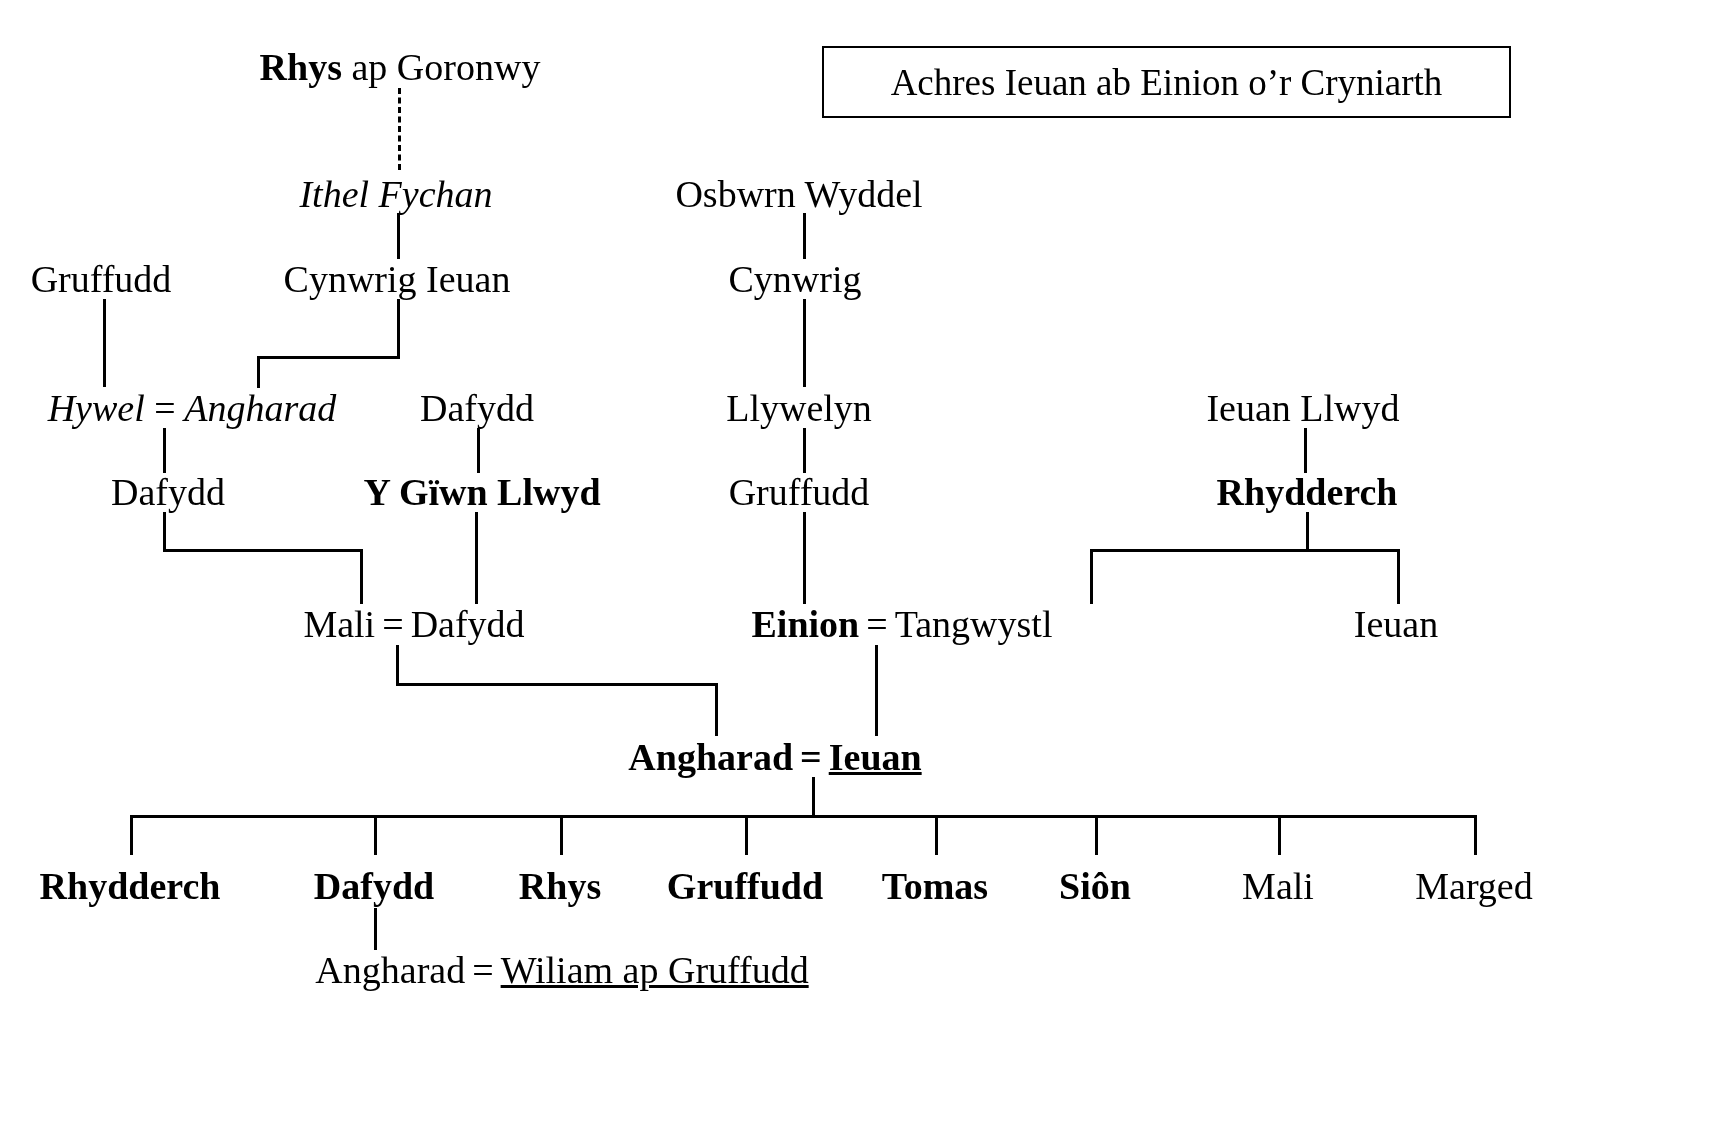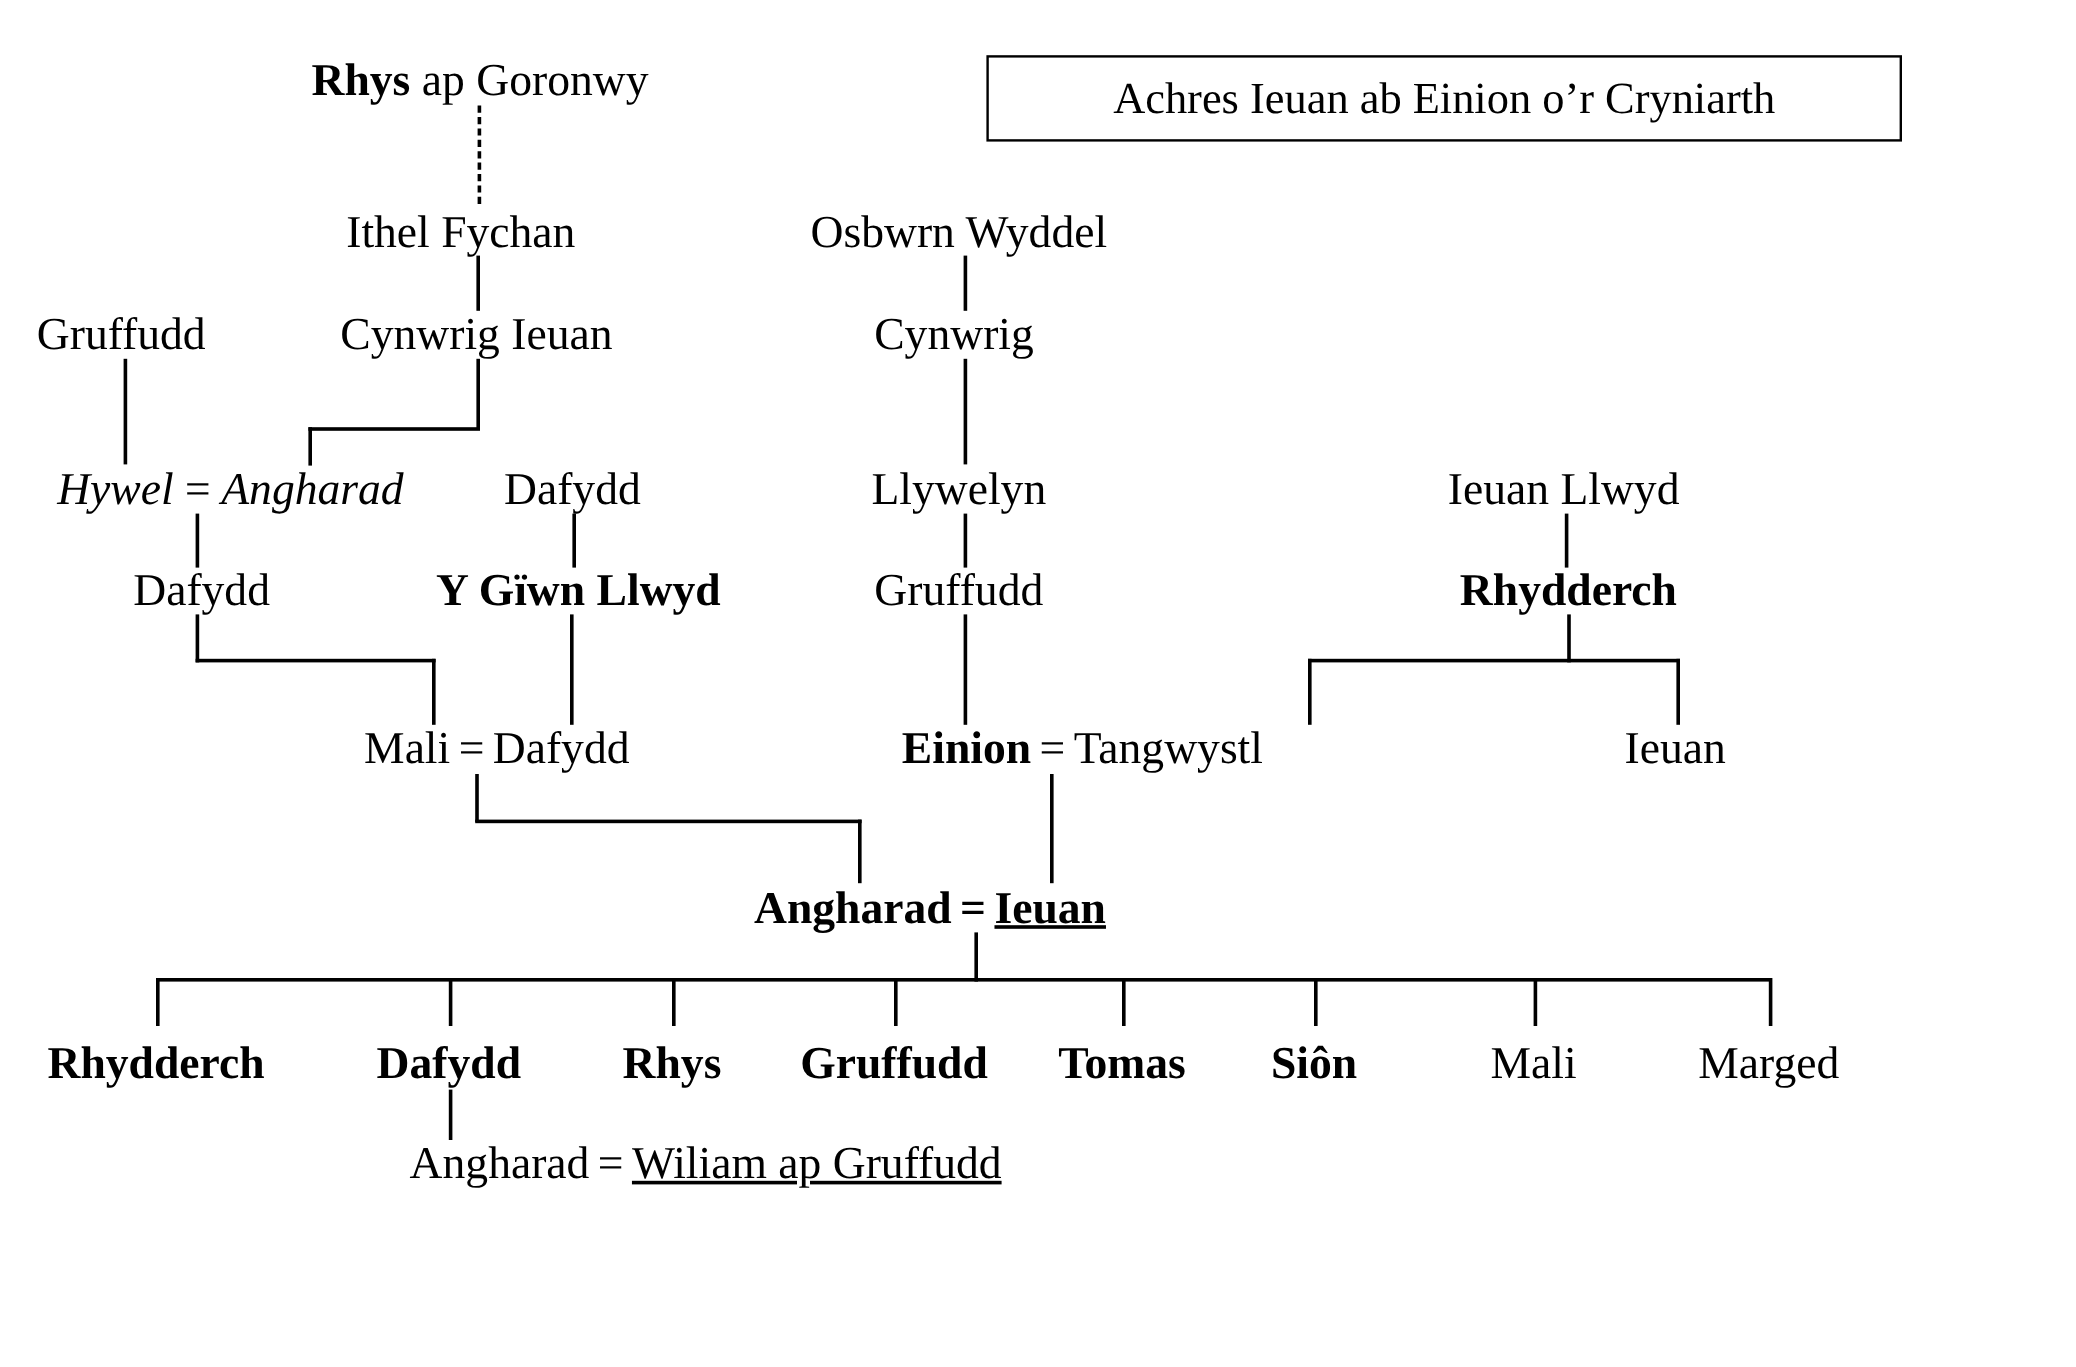--- a/index.html
+++ b/index.html
@@ -61,21 +61,21 @@
     background: none;
     border-left: 3px dashed #000000;
     width: 0;
   }
 </style>
 </head>
 <body>
 
 <div id="chart">
 
-  <div class="title-box" style="left: 822px; top: 46px; width: 763px; height: 72px;">
+  <div class="title-box" style="left: 822px; top: 46px; width: 689px; height: 72px;">
     <span class="title-text">Achres Ieuan ab Einion o’r Cryniarth</span>
   </div>
 
   <div id="lines-layer">
       <div class="ln dash v" style="left: 398px; top: 88px; height: 82px;"></div>
       <div class="ln v" style="left: 397px; top: 213px; height: 46px;"></div>
       <div class="ln v" style="left: 803px; top: 213px; height: 46px;"></div>
       <div class="ln v" style="left: 103px; top: 299px; height: 88px;"></div>
       <div class="ln v" style="left: 803px; top: 299px; height: 88px;"></div>
       <div class="ln v" style="left: 397px; top: 299px; height: 59px;"></div>
@@ -106,38 +106,38 @@
       <div class="ln v" style="left: 745px; top: 815px; height: 40px;"></div>
       <div class="ln v" style="left: 935px; top: 815px; height: 40px;"></div>
       <div class="ln v" style="left: 1095px; top: 815px; height: 40px;"></div>
       <div class="ln v" style="left: 1278px; top: 815px; height: 40px;"></div>
       <div class="ln v" style="left: 1474px; top: 815px; height: 40px;"></div>
       <div class="ln v" style="left: 374px; top: 908px; height: 42px;"></div>
     </div>
 
   <div id="nodes-layer">
       <div class="node" style="left: 400px; top: 67px;"><span class="nm b">Rhys</span><span class="nm"> ap Goronwy</span></div>
-      <div class="node" style="left: 384px; top: 194px;"><span class="nm">Ithel Fychan</span></div>
+      <div class="node" style="left: 396px; top: 194px; font-style: italic;"><span class="nm">Ithel Fychan</span></div>
       <div class="node" style="left: 799px; top: 194px;"><span class="nm">Osbwrn Wyddel</span></div>
       <div class="node" style="left: 101px; top: 279px;"><span class="nm">Gruffudd</span></div>
       <div class="node" style="left: 397px; top: 279px;"><span class="nm">Cynwrig Ieuan</span></div>
       <div class="node" style="left: 795px; top: 279px;"><span class="nm">Cynwrig</span></div>
       <div class="node" style="left: 192px; top: 408px; font-style: italic;"><span class="nm">Hywel</span><span class="eq">=</span><span class="nm">Angharad</span></div>
       <div class="node" style="left: 477px; top: 408px;"><span class="nm">Dafydd</span></div>
       <div class="node" style="left: 799px; top: 408px;"><span class="nm">Llywelyn</span></div>
       <div class="node" style="left: 1303px; top: 408px;"><span class="nm">Ieuan Llwyd</span></div>
       <div class="node" style="left: 168px; top: 492px;"><span class="nm">Dafydd</span></div>
       <div class="node" style="left: 482px; top: 492px;"><span class="nm b">Y Gïwn Llwyd</span></div>
       <div class="node" style="left: 799px; top: 492px;"><span class="nm">Gruffudd</span></div>
       <div class="node" style="left: 1307px; top: 492px;"><span class="nm b">Rhydderch</span></div>
       <div class="node" style="left: 414px; top: 624px;"><span class="nm">Mali</span><span class="eq">=</span><span class="nm">Dafydd</span></div>
       <div class="node" style="left: 902px; top: 624px;"><span class="nm b">Einion</span><span class="eq">=</span><span class="nm">Tangwystl</span></div>
       <div class="node" style="left: 1396px; top: 624px;"><span class="nm">Ieuan</span></div>
       <div class="node" style="left: 775px; top: 757px;"><span class="nm b">Angharad</span><span class="eq b">=</span><span class="nm b u">Ieuan</span></div>
-      <div class="node" style="left: 588px; top: 970px;"><span class="nm">Angharad</span><span class="eq">=</span><span class="nm u">Wiliam ap Gruffudd</span></div>
+      <div class="node" style="left: 562px; top: 970px;"><span class="nm">Angharad</span><span class="eq">=</span><span class="nm u">Wiliam ap Gruffudd</span></div>
     </div>
 
   <div id="children-layer">
       <div class="node child" style="left: 130px; top: 886px;"><span class="nm b">Rhydderch</span></div>
       <div class="node child" style="left: 374px; top: 886px;"><span class="nm b">Dafydd</span></div>
       <div class="node child" style="left: 560px; top: 886px;"><span class="nm b">Rhys</span></div>
       <div class="node child" style="left: 745px; top: 886px;"><span class="nm b">Gruffudd</span></div>
       <div class="node child" style="left: 935px; top: 886px;"><span class="nm b">Tomas</span></div>
       <div class="node child" style="left: 1095px; top: 886px;"><span class="nm b">Siôn</span></div>
       <div class="node child" style="left: 1278px; top: 886px;"><span class="nm">Mali</span></div>

